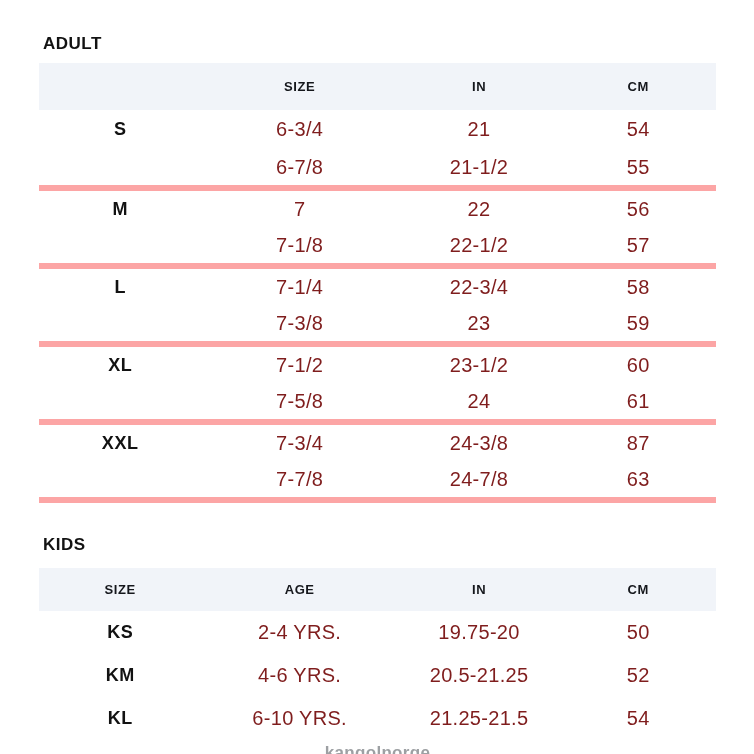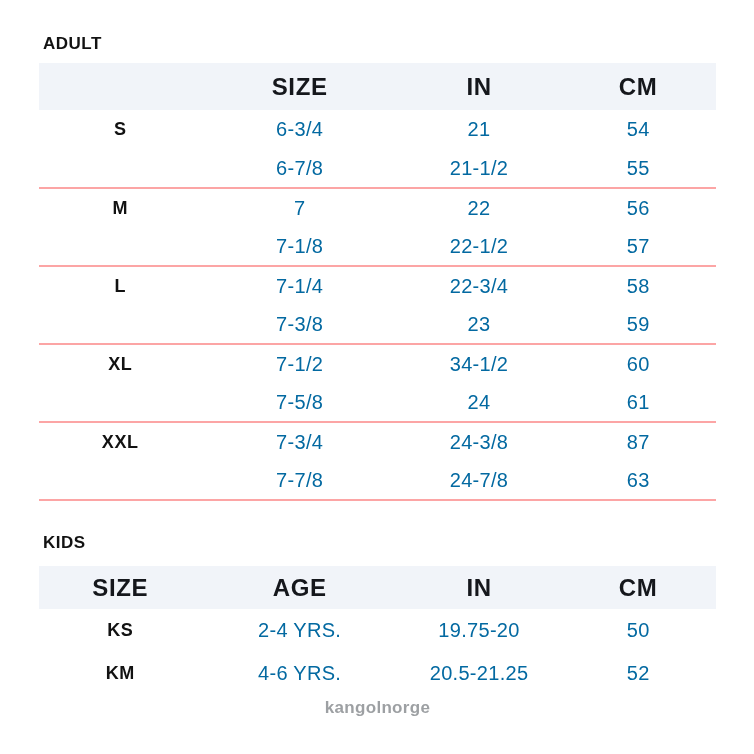--- a/index.html
+++ b/index.html
@@ -27,44 +27,44 @@
     width: 100%;
     border-collapse: collapse;
     table-layout: fixed;
   }
   col.c1 { width: 24%; }
   col.c2 { width: 29%; }
   col.c3 { width: 24%; }
   col.c4 { width: 23%; }
   thead tr { background: #f1f4f9; }
   th {
-    font-size: 24px;
+    font-size: 13px;
     font-weight: 700;
     letter-spacing: 0.6px;
     color: #15171c;
     text-align: center;
     padding: 0;
   }
   td {
     font-size: 20px;
     font-weight: 300;
-    color: #0369a1;
+    color: #7f1d1d;
     text-align: center;
     padding: 0;
     letter-spacing: 0.3px;
   }
   td.lbl {
     font-size: 18px;
     font-weight: 700;
     letter-spacing: 0.6px;
     color: #121212;
   }
   .adult thead tr { height: 47px; }
   .adult tbody tr { height: 39px; }
-  .adult tbody tr.group-end { border-bottom: 2px solid #fca5a5; }
+  .adult tbody tr.group-end { border-bottom: 6px solid #fca5a5; }
   .kids thead tr { height: 43px; }
   .kids tbody tr { height: 43px; }
   .footer {
     margin-top: 3px;
     text-align: center;
     font-size: 17px;
     font-weight: 700;
     color: #9da0a3;
     letter-spacing: 0.3px;
   }
@@ -124,21 +124,21 @@
       </tr>
       <tr class="group-end">
         <td class="lbl"></td>
         <td>7-3/8</td>
         <td>23</td>
         <td>59</td>
       </tr>
       <tr>
         <td class="lbl">XL</td>
         <td>7-1/2</td>
-        <td>34-1/2</td>
+        <td>23-1/2</td>
         <td>60</td>
       </tr>
       <tr class="group-end">
         <td class="lbl"></td>
         <td>7-5/8</td>
         <td>24</td>
         <td>61</td>
       </tr>
       <tr>
         <td class="lbl">XXL</td>
@@ -178,18 +178,24 @@
         <td>2-4 YRS.</td>
         <td>19.75-20</td>
         <td>50</td>
       </tr>
       <tr>
         <td class="lbl">KM</td>
         <td>4-6 YRS.</td>
         <td>20.5-21.25</td>
         <td>52</td>
       </tr>
+      <tr>
+        <td class="lbl">KL</td>
+        <td>6-10 YRS.</td>
+        <td>21.25-21.5</td>
+        <td>54</td>
+      </tr>
     </tbody>
   </table>
 
   <div class="footer">kangolnorge</div>
 
 </div>
 
 </body></html>

